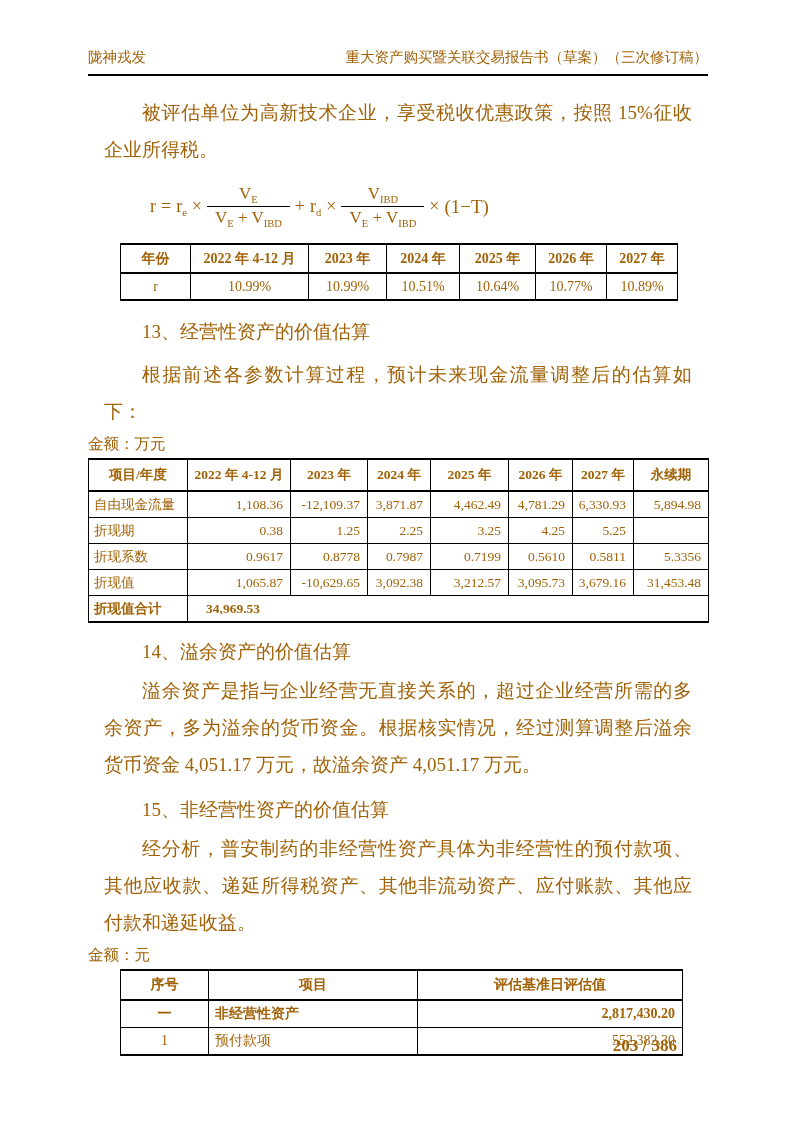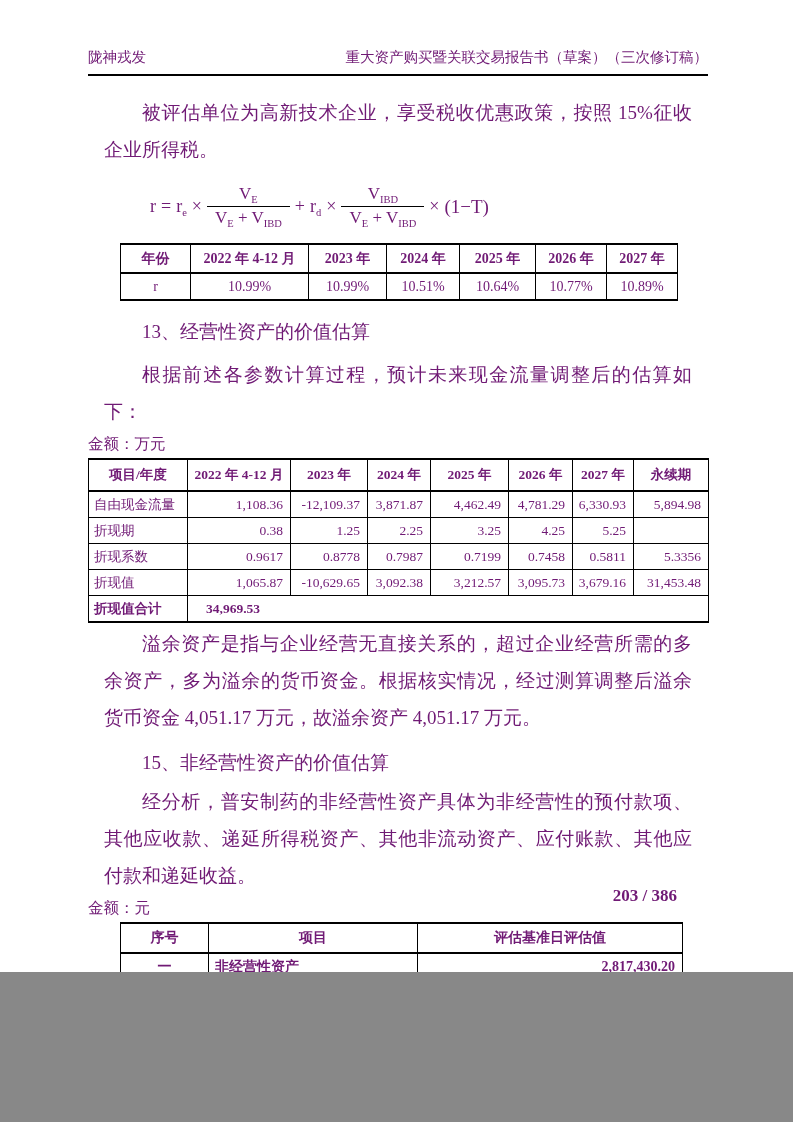--- a/index.html
+++ b/index.html
@@ -1,25 +1,25 @@
 <!DOCTYPE html>
 <html><head>
 <meta charset="utf-8">
 <style>
   html, body { margin: 0; padding: 0; background: #888; }
   .page {
     position: relative;
     width: 793px;
-    height: 972px;
+    height: 1122px;
     margin: 0 auto;
     background: #ffffff;
     box-sizing: border-box;
     padding: 48px 85px 0 88px;
     font-family: "Liberation Serif", "DejaVu Serif", serif;
-    color: #701a75;
+    color: #a16207;
     overflow: hidden;
   }
   
   .doc-header {
     display: flex;
     justify-content: space-between;
     align-items: flex-end;
     font-size: 14.5px;
     padding-bottom: 7px;
     border-bottom: 2px solid #000;
@@ -220,41 +220,42 @@
         <td class="num-cell">4.25</td>
         <td class="num-cell">5.25</td>
         <td class="num-cell"></td>
       </tr>
       <tr>
         <td class="label-cell">折现系数</td>
         <td class="num-cell">0.9617</td>
         <td class="num-cell">0.8778</td>
         <td class="num-cell">0.7987</td>
         <td class="num-cell">0.7199</td>
-        <td class="num-cell">0.7458</td>
+        <td class="num-cell">0.5610</td>
         <td class="num-cell">0.5811</td>
         <td class="num-cell">5.3356</td>
       </tr>
       <tr>
         <td class="label-cell">折现值</td>
         <td class="num-cell">1,065.87</td>
         <td class="num-cell">-10,629.65</td>
         <td class="num-cell">3,092.38</td>
         <td class="num-cell">3,212.57</td>
         <td class="num-cell">3,095.73</td>
         <td class="num-cell">3,679.16</td>
         <td class="num-cell">31,453.48</td>
       </tr>
       <tr class="total-row">
         <td class="label-cell">折现值合计</td>
         <td class="total-val" colspan="7">34,969.53</td>
       </tr>
     </tbody>
   </table>
 
+  <p class="heading h14">14、溢余资产的价值估算</p>
   <p class="para p14">溢余资产是指与企业经营无直接关系的，超过企业经营所需的多余资产，多为溢余的货币资金。根据核实情况，经过测算调整后溢余货币资金 4,051.17 万元，故溢余资产 4,051.17 万元。</p>
 
   <p class="heading h15">15、非经营性资产的价值估算</p>
   <p class="para p15">经分析，普安制药的非经营性资产具体为非经营性的预付款项、其他应收款、递延所得税资产、其他非流动资产、应付账款、其他应付款和递延收益。</p>
   <div class="unit-label">金额：元</div>
 
   <table class="table-noa">
     <colgroup>
       <col style="width:88px">
         <col style="width:209px">

